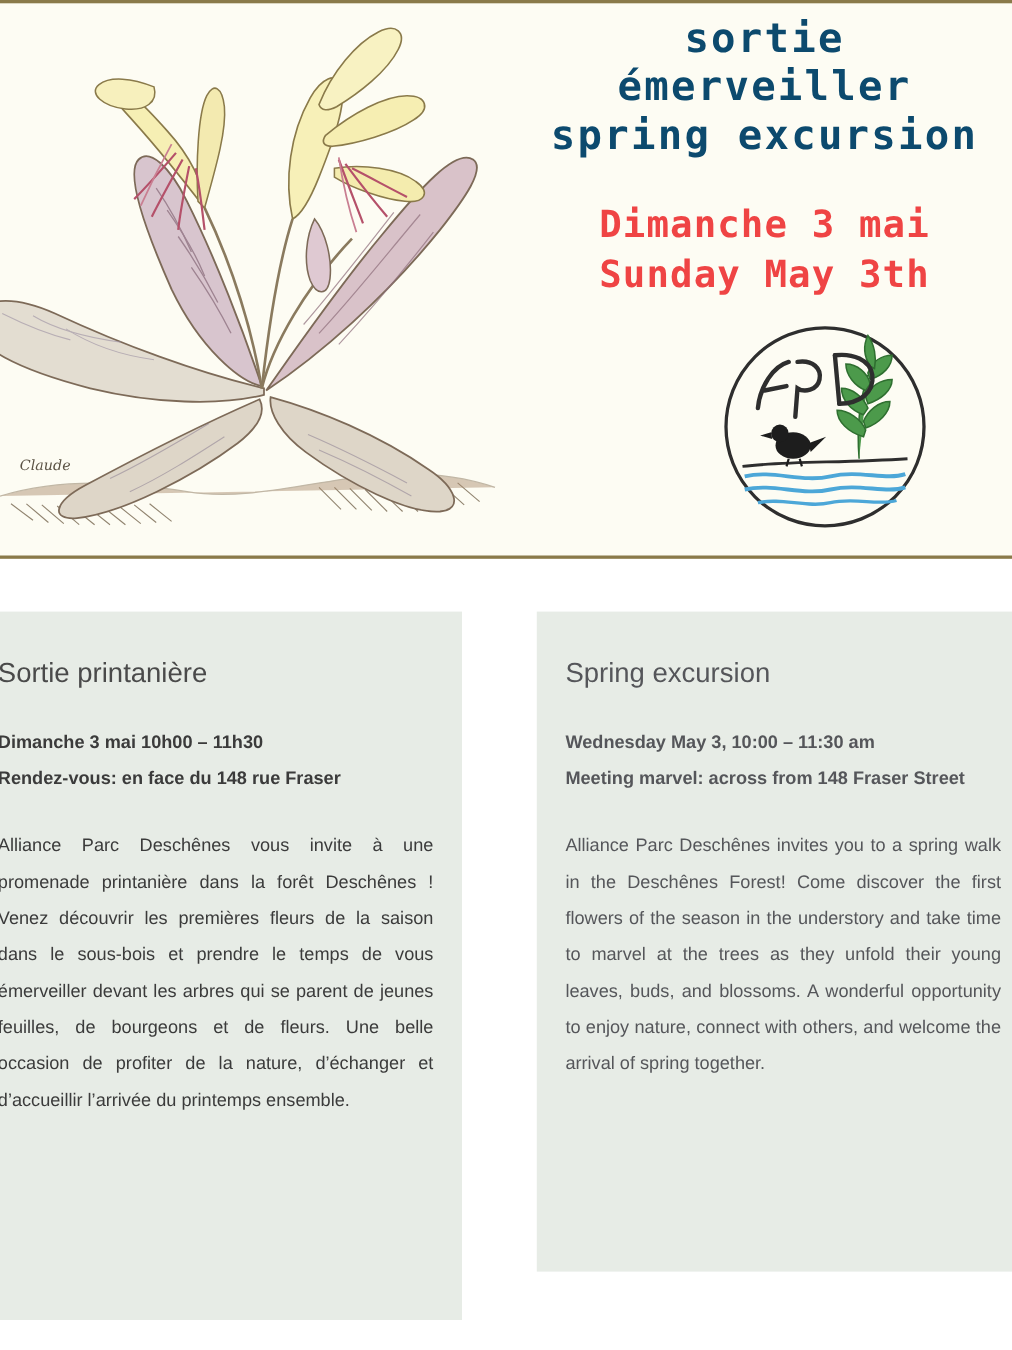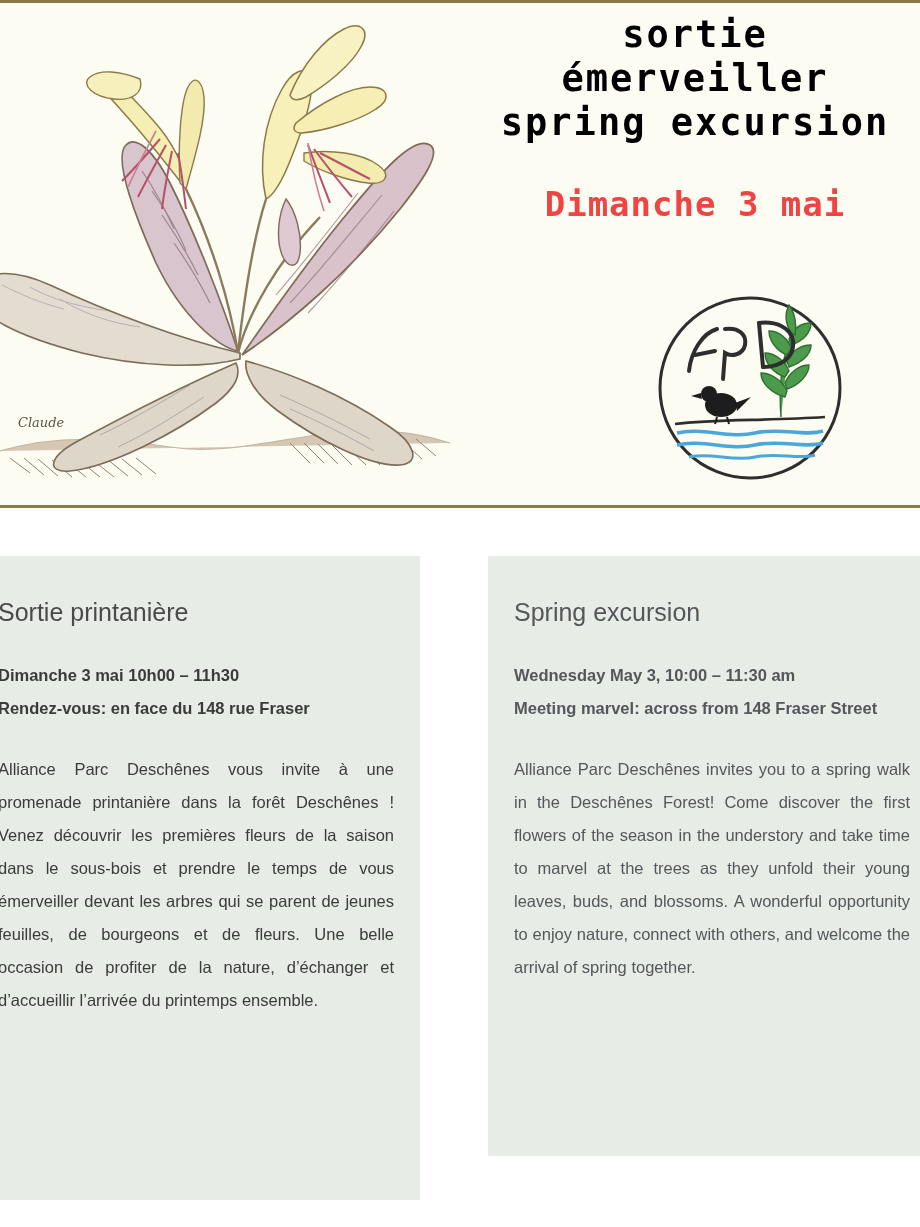--- a/index.html
+++ b/index.html
@@ -51,21 +51,21 @@
     top: 10px;
     width: 450px;
     text-align: center;
   }
   .banner-title {
     font-family: "DejaVu Sans Mono", monospace;
     font-weight: bold;
     font-size: 37px;
     line-height: 44px;
     letter-spacing: 2px;
-    color: #000000;
+    color: #0c4a6e;
     white-space: pre;
   }
   .banner-date {
     margin-top: 36px;
     font-family: "DejaVu Sans Mono", monospace;
     font-weight: bold;
     font-size: 34px;
     line-height: 46px;
     letter-spacing: 1px;
     color: #ef4444;
@@ -241,20 +241,21 @@
 
         <text x="28" y="424" font-family="DejaVu Serif, serif" font-size="13" fill="#5a5244" font-style="italic">Claude</text>
       </svg>
     </div>
 
     <div class="banner-text">
       <div class="banner-title">sortie</div>
       <div class="banner-title">émerveiller</div>
       <div class="banner-title">spring excursion</div>
       <div class="banner-date">Dimanche 3 mai</div>
+      <div class="banner-date" style="margin-top:0">Sunday May 3th</div>
     </div>
 
     <div class="logo">
       <svg width="190" height="190" viewBox="0 0 190 190" xmlns="http://www.w3.org/2000/svg">
         <circle cx="95" cy="95" r="90" fill="none" stroke="#2e2e2e" stroke-width="3"></circle>
 
         <path d="M22 140 C48 134 74 146 100 140 C126 134 150 144 168 138" fill="none" stroke="#4ca7d8" stroke-width="3.5"></path>
         <path d="M22 152 C48 146 74 158 100 152 C126 146 150 156 168 150" fill="none" stroke="#4ca7d8" stroke-width="3.5"></path>
         <path d="M34 164 C56 159 78 169 100 164 C122 159 144 167 160 162" fill="none" stroke="#4ca7d8" stroke-width="3"></path>
 

